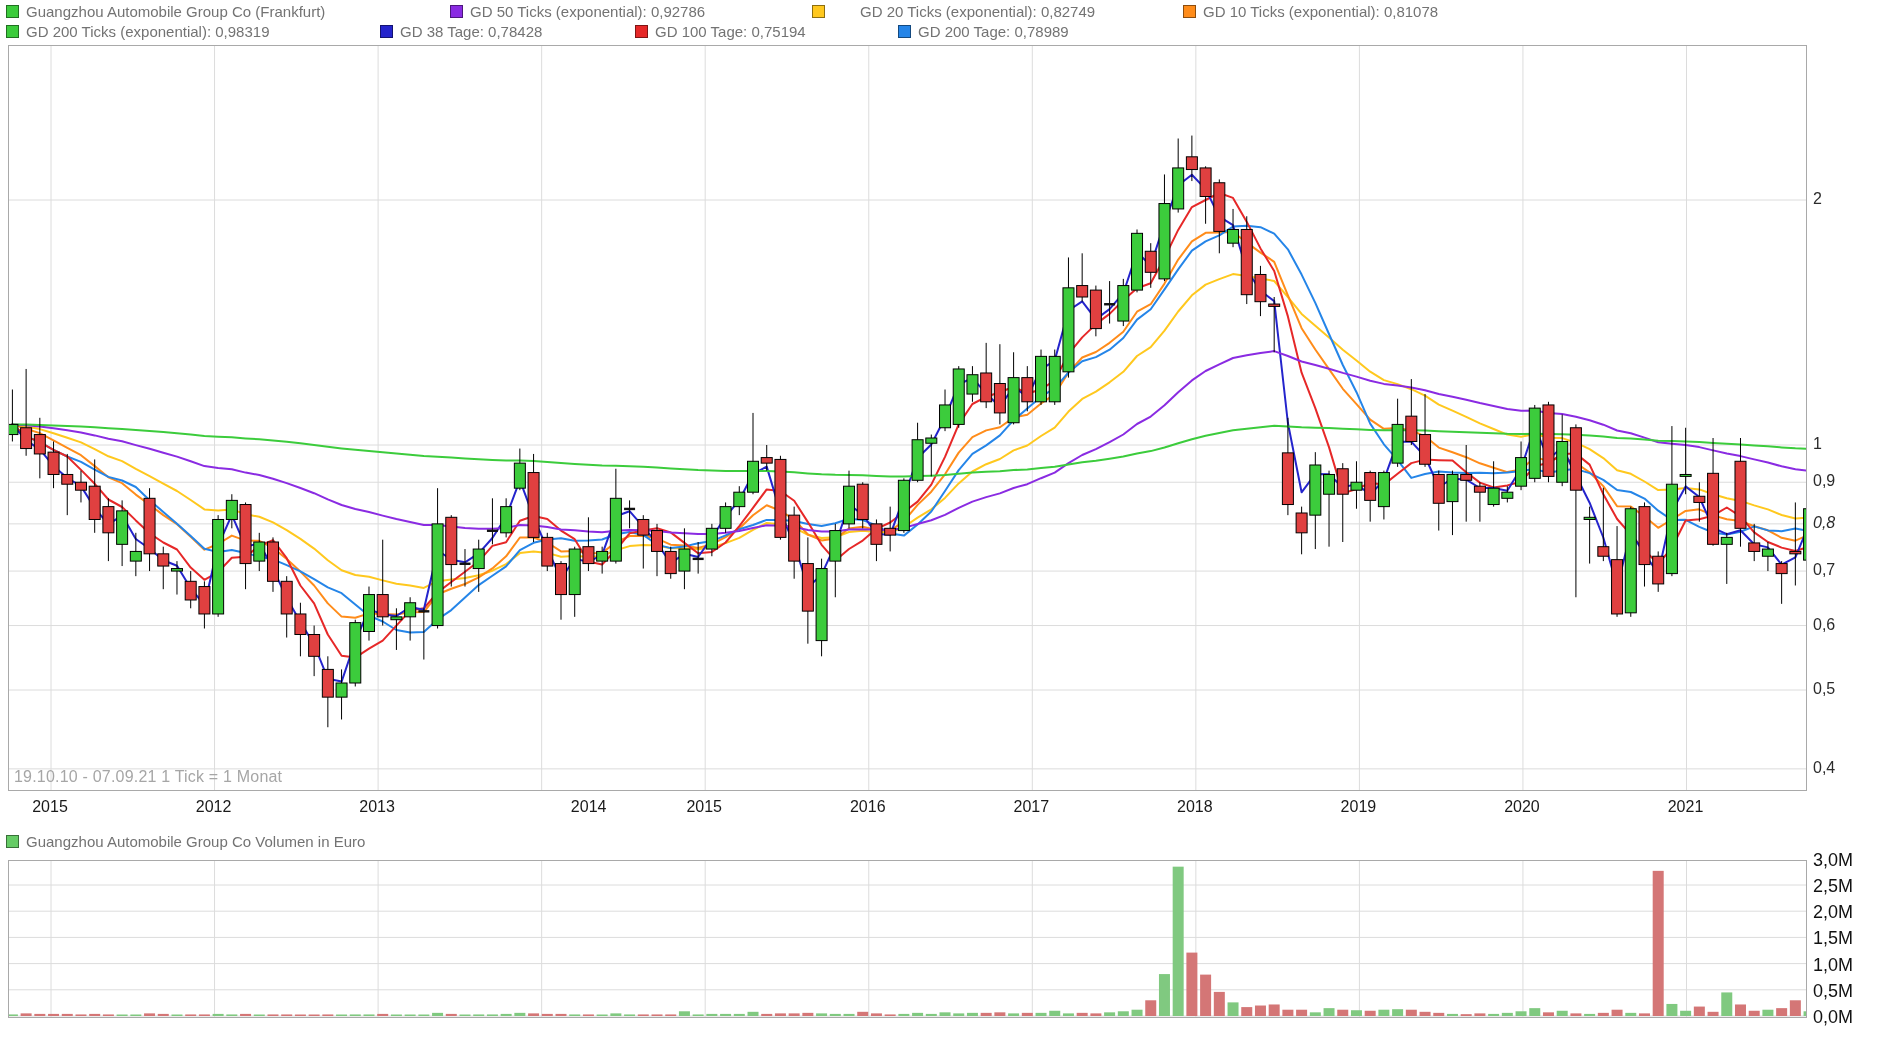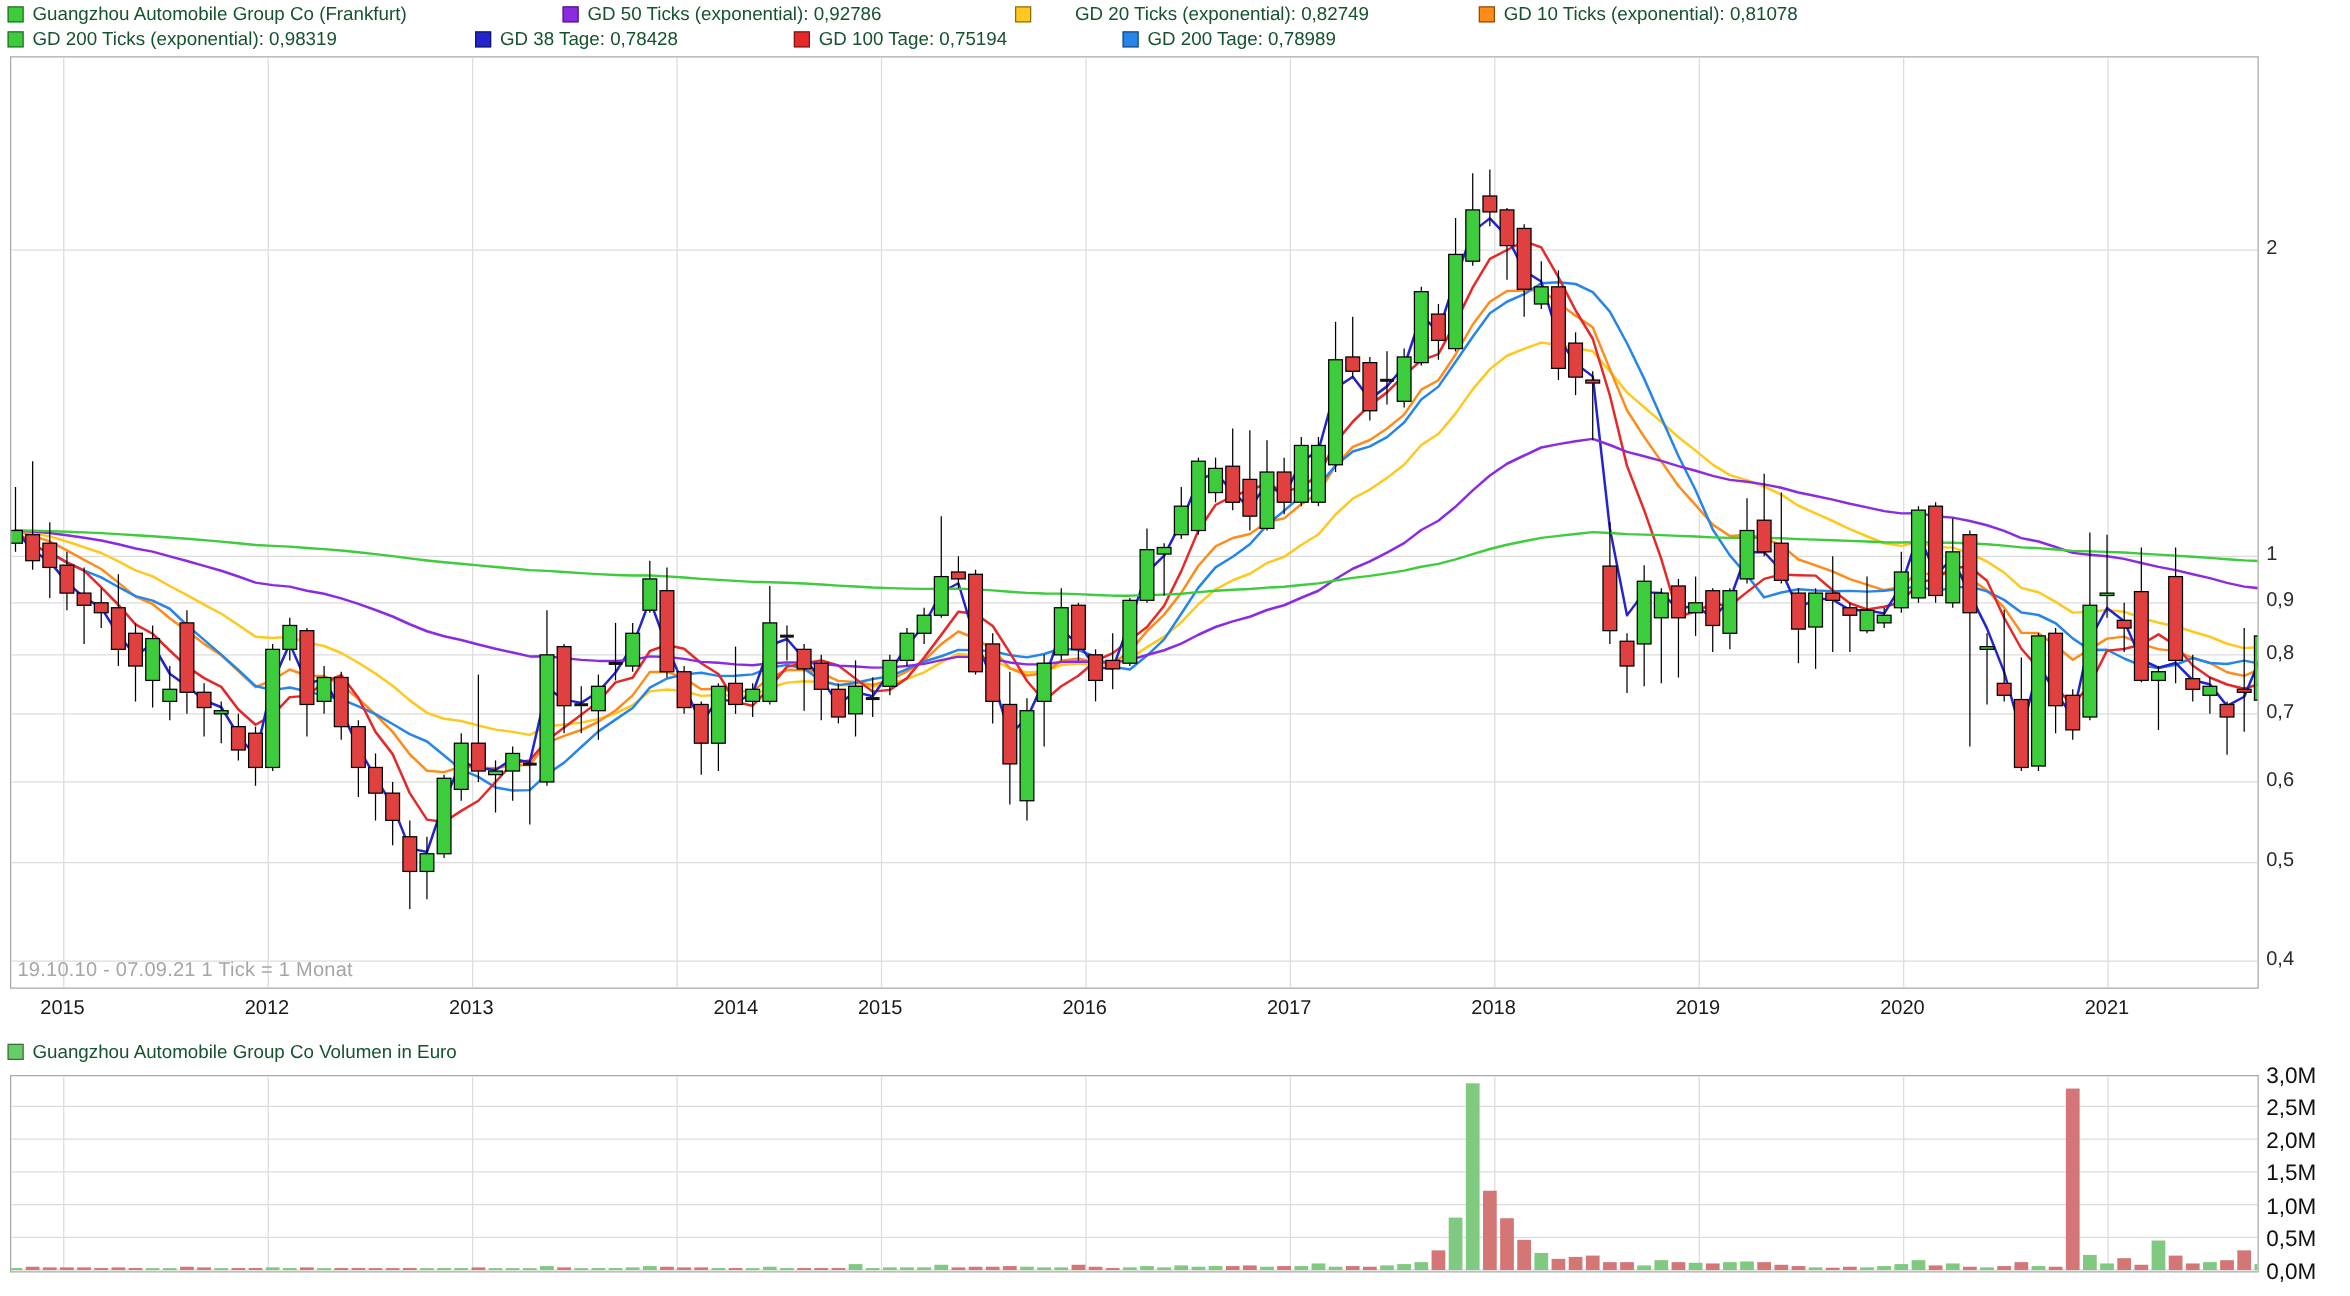--- a/index.html
+++ b/index.html
@@ -1,20 +1,20 @@
 <!DOCTYPE html>
 <html><head>
 <meta charset="utf-8">
 <style>
   html,body{margin:0;padding:0;background:#fff;}
   body{width:1880px;height:1037px;overflow:hidden;font-family:"Liberation Sans",sans-serif;}
   #screen{position:relative;width:1880px;height:1037px;background:#fff;}
   .legend-item{position:absolute;height:17px;display:flex;align-items:center;white-space:nowrap;}
   .legend-item .sq{width:13px;height:13px;margin-right:7px;border:1px solid rgba(0,0,0,.45);box-sizing:border-box;flex:0 0 auto;}
-  .legend-item .txt{font-size:15px;color:#14532d;}
+  .legend-item .txt{font-size:15px;color:#737373;}
   .panel{position:absolute;border:1px solid #a9a9a9;box-sizing:border-box;background:#fff;}
   #price-panel{left:8px;top:45px;width:1799px;height:746px;}
   #volume-panel{left:8px;top:860px;width:1799px;height:158px;}
   .ylab{position:absolute;left:1813px;font-size:16px;color:#2b2b2b;}
   .vlab{position:absolute;left:1813px;font-size:18px;color:#111;}
   .xlab{position:absolute;top:798px;font-size:16px;color:#1a1a1a;transform:translateX(-50%);}
   #footnote{position:absolute;left:14px;top:768px;font-size:16px;color:#a6a6a6;letter-spacing:.2px;}
   svg{display:block;}
 </style>
 </head>
@@ -366,21 +366,21 @@
       <div class="xlab" style="left: 1031.3px;">2017</div>
       <div class="xlab" style="left: 1194.85px;">2018</div>
       <div class="xlab" style="left: 1358.4px;">2019</div>
       <div class="xlab" style="left: 1521.95px;">2020</div>
       <div class="xlab" style="left: 1685.5px;">2021</div>
     </div>
   <div id="price-axis">
       <div class="ylab" style="top: 190px;">2</div>
       <div class="ylab" style="top: 435px;">1</div>
       <div class="ylab" style="top: 472.241px;">0,9</div>
-      <div class="ylab" style="top: 513.872px;">0,8</div>
+      <div class="ylab" style="top: 513.872px; font-style: italic;">0,8</div>
       <div class="ylab" style="top: 561.07px;">0,7</div>
       <div class="ylab" style="top: 615.557px;">0,6</div>
       <div class="ylab" style="top: 680px;">0,5</div>
       <div class="ylab" style="top: 758.872px;">0,4</div>
     </div>
 
   <div class="legend-item" style="left:6px;top:833px;">
     <span class="sq" id="vol-sq" style="background: rgb(102, 204, 102);"></span>
     <span class="txt">Guangzhou Automobile Group Co Volumen in Euro</span>
   </div>

